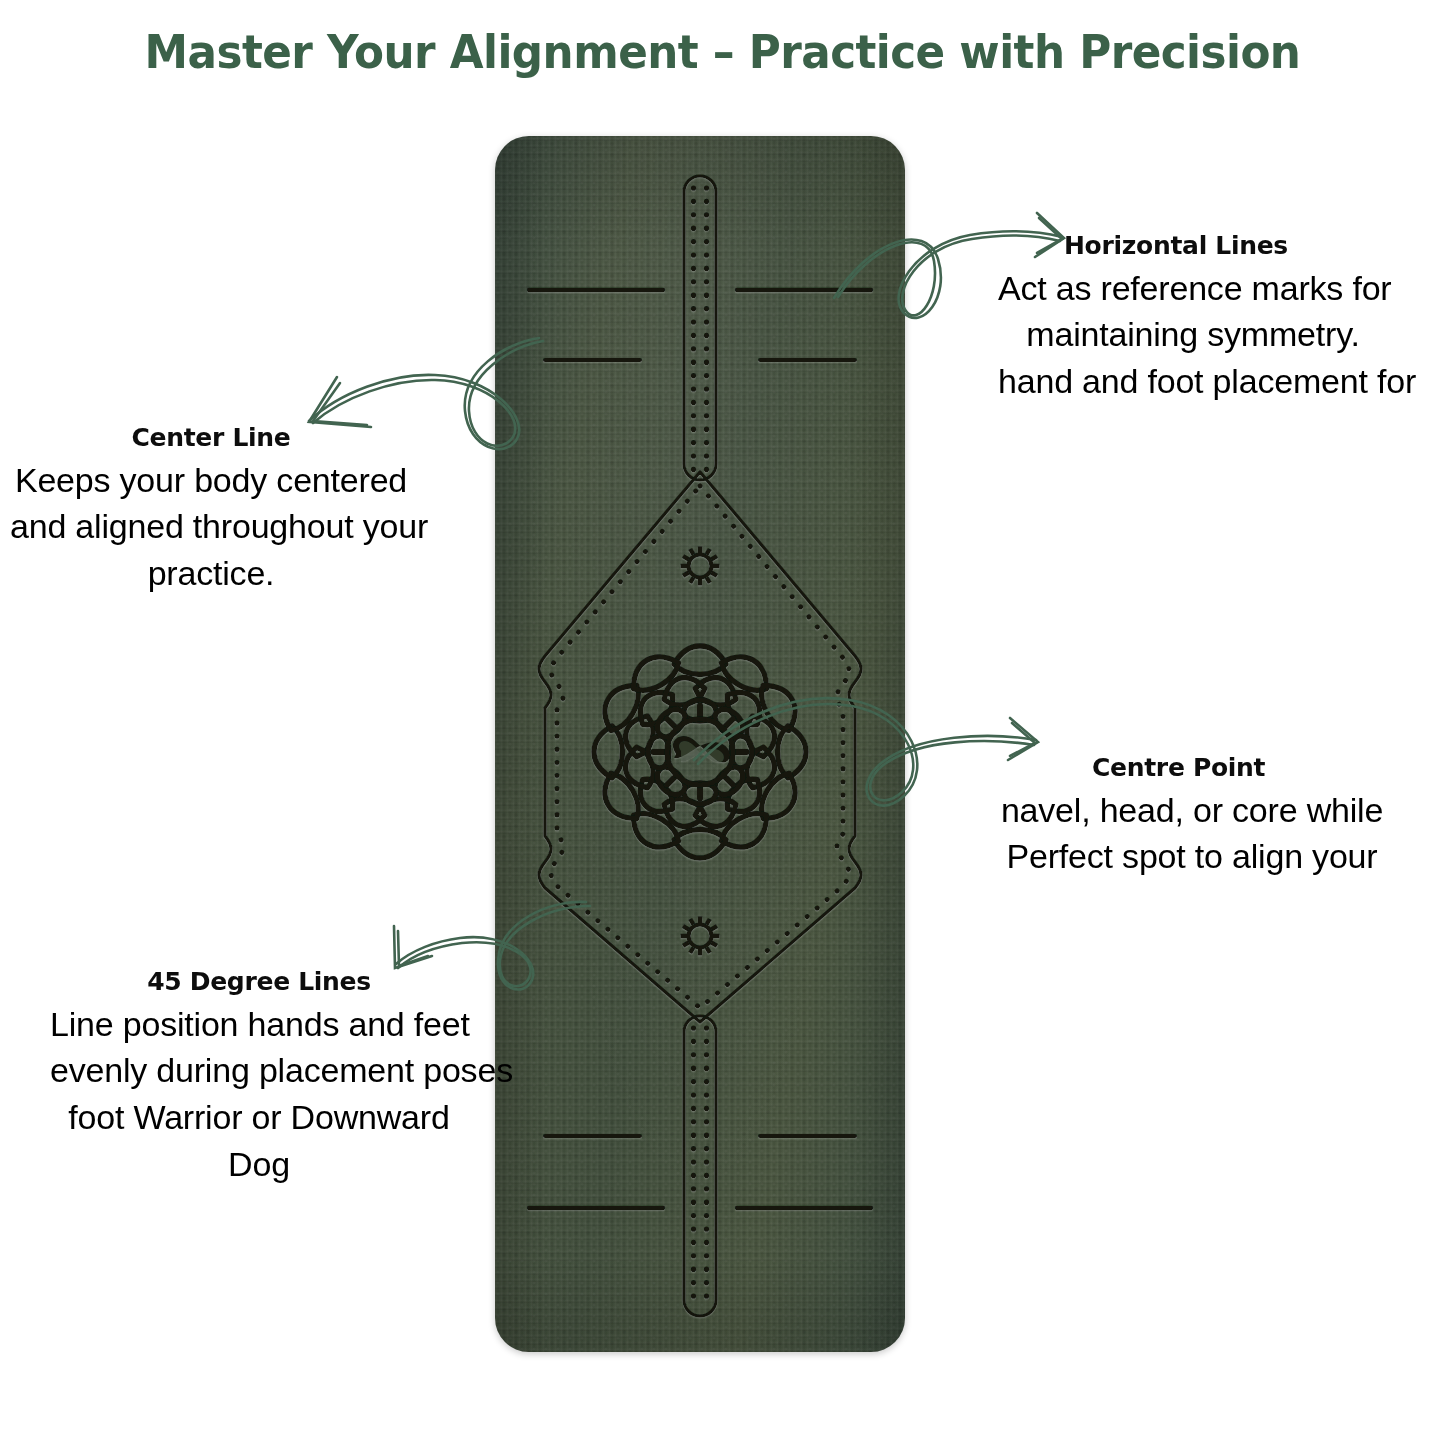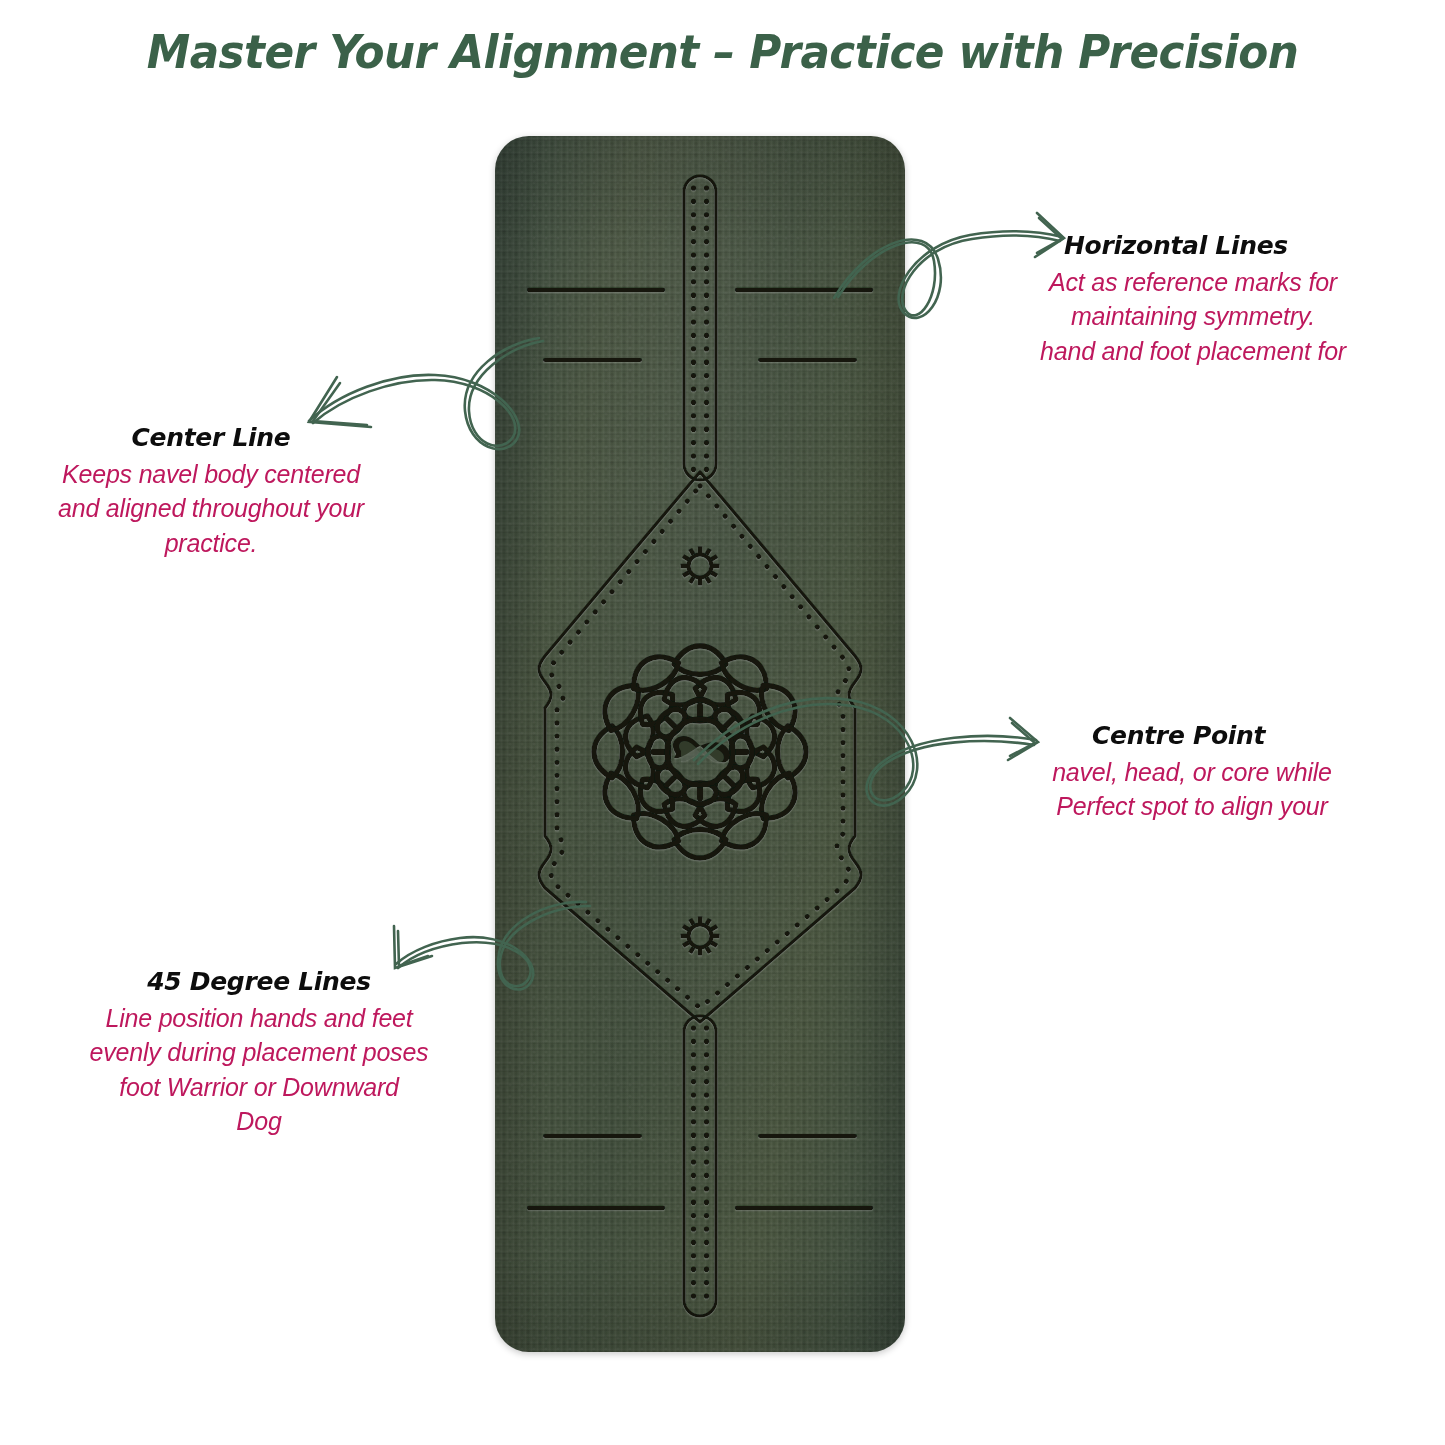--- a/index.html
+++ b/index.html
@@ -6,21 +6,20 @@
   html, body {
     width: 1445px; height: 1445px;
     background: #ffffff;
     font-family: "Liberation Sans", sans-serif;
     overflow: hidden;
   }
   #stage {
     position: relative;
     width: 1445px; height: 1445px;
     background: #ffffff;
-    font-style: italic;
   }
 
   
   .page-title {
     position: absolute;
     top: 24px; left: 0; width: 1445px;
     text-align: center;
     font-family: "DejaVu Sans", sans-serif;
     font-weight: 700;
     font-size: 47px;
@@ -36,35 +35,35 @@
     font-family: "DejaVu Sans", sans-serif;
     font-weight: 700;
     font-size: 25px;
     color: #0d0d0d;
     letter-spacing: -0.3px;
     line-height: 1.1;
     text-align: center;
   }
   .callout .c-body {
     font-family: "Liberation Sans", sans-serif;
-    font-size: 25px;
-    color: #be185d;
+    font-size: 34px;
+    color: #000000;
     line-height: 1.38;
     letter-spacing: -0.2px;
     margin-top: 5px;
   }
   .callout .c-body span { display: block; white-space: nowrap; }
 
   #callout-horizontal-lines { top: 232px; left: 998px; width: 390px; text-align: center; }
   #callout-horizontal-lines .c-head { text-align: left; padding-left: 66px; }
 
   #callout-center-line { top: 424px; left: 10px; width: 402px; text-align: center; }
 
   #callout-centre-point { top: 722px; left: 1000px; width: 384px; text-align: center; }
-  #callout-centre-point .c-head { text-align: left; padding-left: 92px; }
+  #callout-centre-point .c-head { text-align: left; padding-left: 92px; margin-top: 32px; }
 
   #callout-45-degree-lines { top: 968px; left: 50px; width: 418px; text-align: center; }
 
   
   .arrow-svg { position: absolute; overflow: visible; pointer-events: none; }
 
   
   #yoga-mat {
     position: absolute;
     left: 495px; top: 136px;
@@ -402,21 +401,21 @@
     <div class="c-body">
       <span>Act as reference marks for</span>
       <span>maintaining symmetry.</span>
       <span>hand and foot placement for</span>
     </div>
   </div>
 
   <div class="callout" id="callout-center-line">
     <div class="c-head">Center Line</div>
     <div class="c-body">
-      <span>Keeps navel body centered</span>
+      <span>Keeps your body centered</span>
       <span>and aligned throughout your</span>
       <span>practice.</span>
     </div>
   </div>
 
   <div class="callout" id="callout-centre-point">
     <div class="c-head">Centre Point</div>
     <div class="c-body">
       <span>navel, head, or core while</span>
       <span>Perfect spot to align your</span>

